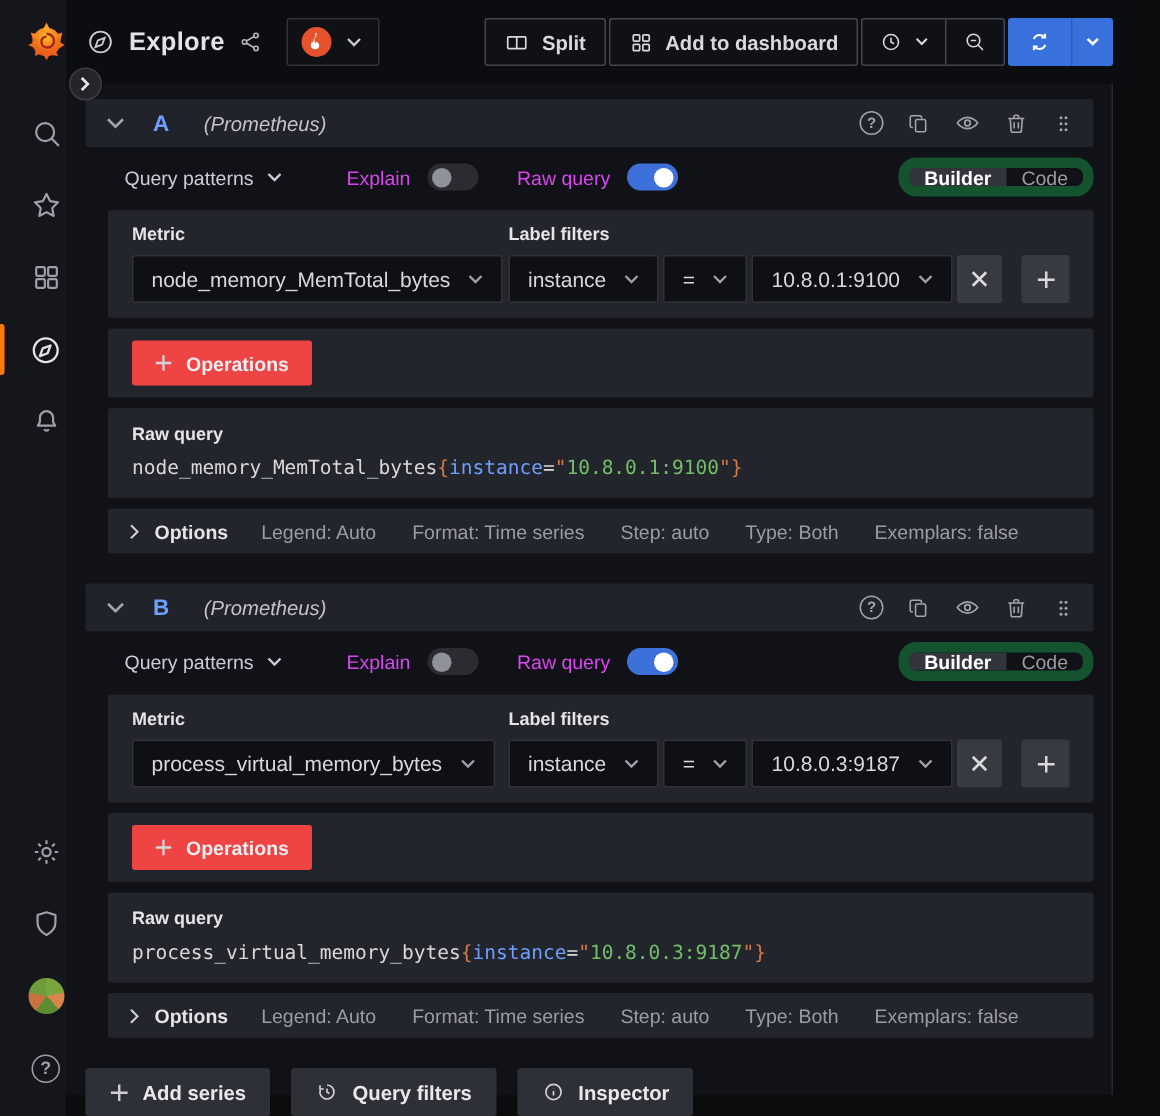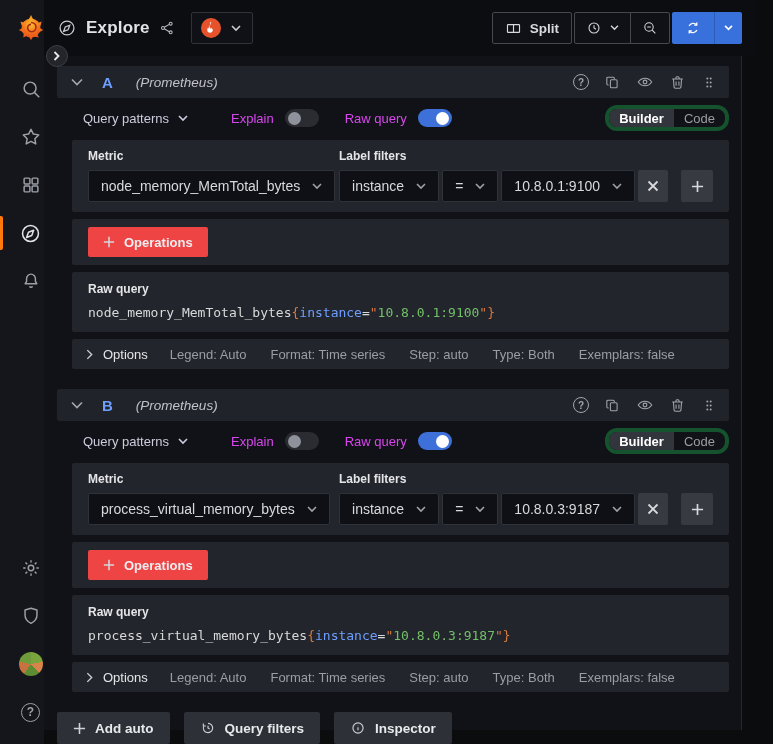--- a/index.html
+++ b/index.html
@@ -71,21 +71,21 @@
   .qtoolbar { height:28px; margin:6px 0 8px 0; display:flex; align-items:center; padding-left:11px; }
   .qtoolbar .lbl { font-size:13px; color:#d946ef; }
   .patterns { display:flex; align-items:center; gap:9px; font-size:13px; color:#ccccdc; }
   .patterns svg, .qtoolbar svg.caret { stroke:#ccccdc; fill:none; stroke-width:1.6; }
   .toggle { width:34px; height:18px; border-radius:9px; position:relative; margin-left:11px; display:inline-block; }
   .toggle.off { background:#2a2c32; }
   .toggle.off::after { content:""; position:absolute; left:3px; top:2.5px; width:13px; height:13px; border-radius:50%; background:#8f929a; }
   .toggle.on { background:#3d71d9; }
   .toggle.on::after { content:""; position:absolute; right:2.5px; top:2.5px; width:13px; height:13px; border-radius:50%; background:#ffffff; }
   .t-explain { margin-left:43px; } .t-raw { margin-left:26px; }
-  .segment { margin-left:auto; display:flex; height:26px; border:4px solid #14532d; border-radius:12px; overflow:hidden; }
+  .segment { margin-left:auto; display:flex; height:26px; border:7px solid #14532d; border-radius:12px; overflow:hidden; }
   .segment .seg { padding:0 10px; display:flex; align-items:center; font-size:13px; color:#9a9ca3; }
   .segment .seg.active { background:#33353c; color:#ffffff; font-weight:700; }
 
   .panel { background:#22252b; border-radius:2px; margin-bottom:7px; }
   .metricpanel { display:flex; padding:9px 16px 10px 16px; }
   .metricpanel .col label { display:block; font-size:12px; font-weight:700; color:#e4e5e8; margin-bottom:7px; }
   .metricpanel .col1 { width:266px; }
   .filterrow { display:flex; align-items:center; gap:3px; }
   .select { height:32px; background:#0e1015; border:1px solid #2f3237; border-radius:2px;
     display:flex; align-items:center; gap:12px; padding:0 12px; font-size:14px; color:#d8d9da; }
@@ -101,21 +101,21 @@
   .opsbtn svg { stroke:#d4d5da; fill:none; stroke-width:1.8; }
 
   .rawpanel { padding:10px 16px 12px 16px; }
   .rawpanel .rtitle { font-size:12px; font-weight:700; color:#e4e5e8; margin-bottom:9px; }
   .rawq { font-family:"DejaVu Sans Mono", monospace; font-size:13px; letter-spacing:0; }
   .tok-m { color:#d8d9da; } .tok-b { color:#d87a3f; } .tok-l { color:#6e9fff; }
   .tok-o { color:#d8d9da; } .tok-q { color:#d87a3f; } .tok-s { color:#73bf69; }
 
   .optionsrow { height:30px; display:flex; align-items:center; padding:0 14px; gap:10px; margin-bottom:0; }
   .optionsrow svg { stroke:#ccccdc; fill:none; stroke-width:1.6; }
-  .optionsrow .otitle { font-size:13px; font-weight:400; color:#e4e5e8; margin-right:12px; }
+  .optionsrow .otitle { font-size:13px; font-weight:700; color:#e4e5e8; margin-right:12px; }
   .optionsrow .meta { font-size:13px; color:#9b9da4; margin-right:14px; }
 
   .qblock { margin-bottom:20px; }
   .footer { display:flex; gap:14px; margin-top:14px; }
   .fbtn { height:32px; background:#2d3036; border-radius:2px; display:flex; align-items:center; gap:9px;
     padding:0 16px; font-size:13.5px; font-weight:700; color:#e8e9ec; }
   .fbtn svg { stroke:#cfd1d7; fill:none; stroke-width:1.7; }
 </style>
 </head>
 <body>
@@ -224,20 +224,29 @@
           <path d="M1 1l4 4 4-4"></path>
         </svg>
     </div>
     <div class="tb-right">
       <button class="tbbtn">
         <svg width="17" height="17" viewBox="0 0 24 24">
             <rect x="3.5" y="6.5" width="17" height="11" rx="1"></rect>
             <path d="M12 6.5v11"></path>
           </svg>
         <span>Split</span>
+      </button>
+      <button class="tbbtn">
+        <svg width="17" height="17" viewBox="0 0 24 24">
+            <rect x="4.5" y="4.5" width="6" height="6" rx="1"></rect>
+            <rect x="13.5" y="4.5" width="6" height="6" rx="1"></rect>
+            <rect x="4.5" y="13.5" width="6" height="6" rx="1"></rect>
+            <rect x="13.5" y="13.5" width="6" height="6" rx="1"></rect>
+          </svg>
+        <span>Add to dashboard</span>
       </button>
       <div class="tbgroup">
         <div class="seg">
           <svg width="16" height="16" viewBox="0 0 24 24">
               <circle cx="12" cy="12" r="7.5"></circle>
               <path d="M12 7.8V12l3 1.8"></path>
             </svg>
           <svg width="9" height="6" viewBox="0 0 10 7">
               <path d="M1 1l4 4 4-4"></path>
             </svg>
@@ -502,21 +511,21 @@
           <span class="meta">Exemplars: false</span>
         </div>
       </div>
     </section>
 
     <div class="footer">
       <button class="fbtn">
         <svg width="13" height="13" viewBox="0 0 14 14">
               <path d="M7 1v12M1 7h12"></path>
             </svg>
-        <span>Add auto</span>
+        <span>Add series</span>
       </button>
       <button class="fbtn">
         <svg width="16" height="16" viewBox="0 0 24 24">
               <path d="M12 5a7 7 0 1 1-6.6 4.6"></path>
               <path d="M5 5.2V9h3.8"></path>
               <path d="M12 8.5V12l2.4 1.5"></path>
             </svg>
         <span>Query filters</span>
       </button>
       <button class="fbtn">

